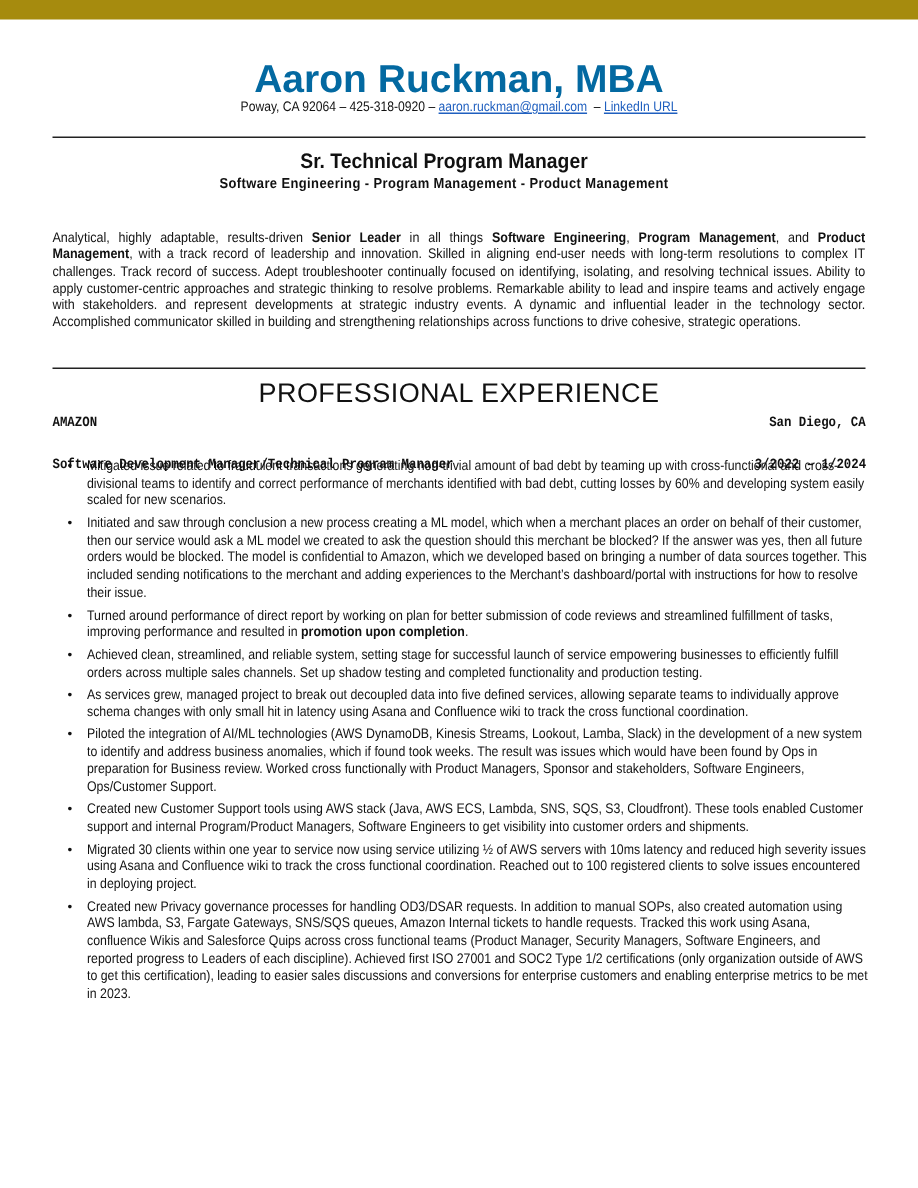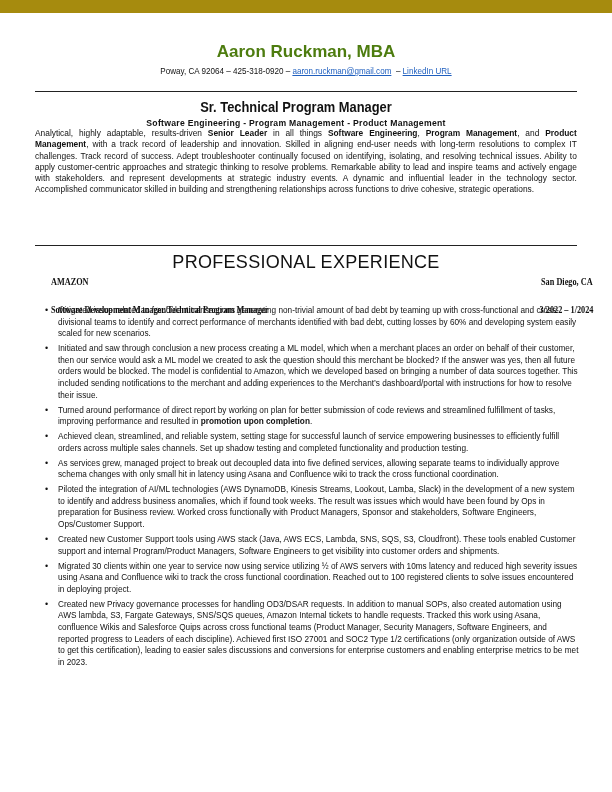--- a/index.html
+++ b/index.html
@@ -3,40 +3,40 @@
   <meta charset="utf-8">
   <style>
     html, body { margin: 0; padding: 0; }
     body {
       width: 612px; height: 792px; background: #ffffff; position: relative; overflow: hidden;
       font-family: "Liberation Sans Narrow", "Liberation Sans", sans-serif;
       color: #111;
     }
     .topbar { position: absolute; left: 0; top: 0; width: 612px; height: 13px; background: #a68b0e; }
     .header { position: absolute; left: 0; top: 39px; width: 612px; text-align: center; }
-    .name { font-family: "Liberation Sans", sans-serif; font-weight: bold; font-size: 17px; letter-spacing: 0px; line-height: 26px; color: #4d7c0f; }
+    .name { font-family: "Liberation Sans", sans-serif; font-weight: bold; font-size: 26px; letter-spacing: 0px; line-height: 26px; color: #0369a1; }
     .contact { font-family: "Liberation Sans", sans-serif; font-size: 9.2px; line-height: 12px; transform: scaleX(0.88); transform-origin: center; white-space: nowrap; }
     .contact a { color: #1f5fbf; text-decoration: underline; }
     .rule { position: absolute; left: 35px; width: 542px; height: 1px; background: #222; }
     .title-block { position: absolute; left: 0; top: 98px; width: 592px; text-align: center; }
     .role { font-family: "Liberation Sans", sans-serif; font-weight: bold; font-size: 14px; line-height: 18px; transform: scaleX(0.92); }
     .sub { font-family: "Liberation Sans", sans-serif; font-weight: bold; font-size: 9.6px; line-height: 14px; letter-spacing: 0.3px; transform: scaleX(0.9); white-space: nowrap; }
     .summary {
-      position: absolute; left: 35px; top: 128px; width: 542px;
+      position: absolute; left: 35px; top: 153px; width: 542px;
       font-family: "Liberation Sans", sans-serif; font-size: 9.3px; line-height: 11.3px;
       text-align: justify;
     }
     .summary .inner { width: 602px; transform: scaleX(0.9); transform-origin: left top; }
     .summary b { font-weight: bold; }
     .section-h {
       position: absolute; left: 0; top: 254px; width: 612px; text-align: center;
       font-family: "Liberation Sans", sans-serif; font-size: 18px; line-height: 16px; letter-spacing: 0.3px;
     }
     .job-row { position: absolute; left: 35px; width: 542px; display: flex; justify-content: space-between;
-      font-family: Liberation Serif, serif; font-weight: bold; font-size: 9.4px; line-height: 12px; margin-left: 16px; }
+      font-family: Liberation Mono, monospace; font-weight: bold; font-size: 9.4px; line-height: 12px; }
     .job-row span { display: inline-block; transform: scaleX(0.88); white-space: nowrap; }
     .job-row span.l { transform-origin: left center; }
     .job-row span.r { transform-origin: right center; }
     .bullets { position: absolute; left: 35px; top: 305px; width: 542px; margin: 0; padding: 0; list-style: none; }
     .bullets li { position: relative; padding-left: 23px; margin-bottom: 3.4px;
       font-family: "Liberation Sans", sans-serif; font-size: 9.3px; line-height: 11.6px; }
     .bullets li .dot { position: absolute; left: 10px; top: 0; font-size: 9px; }
     .bullets li .txt { display: block; width: 589px; transform: scaleX(0.885); transform-origin: left top; }
     .bullets li b { font-weight: bold; }
   </style>

